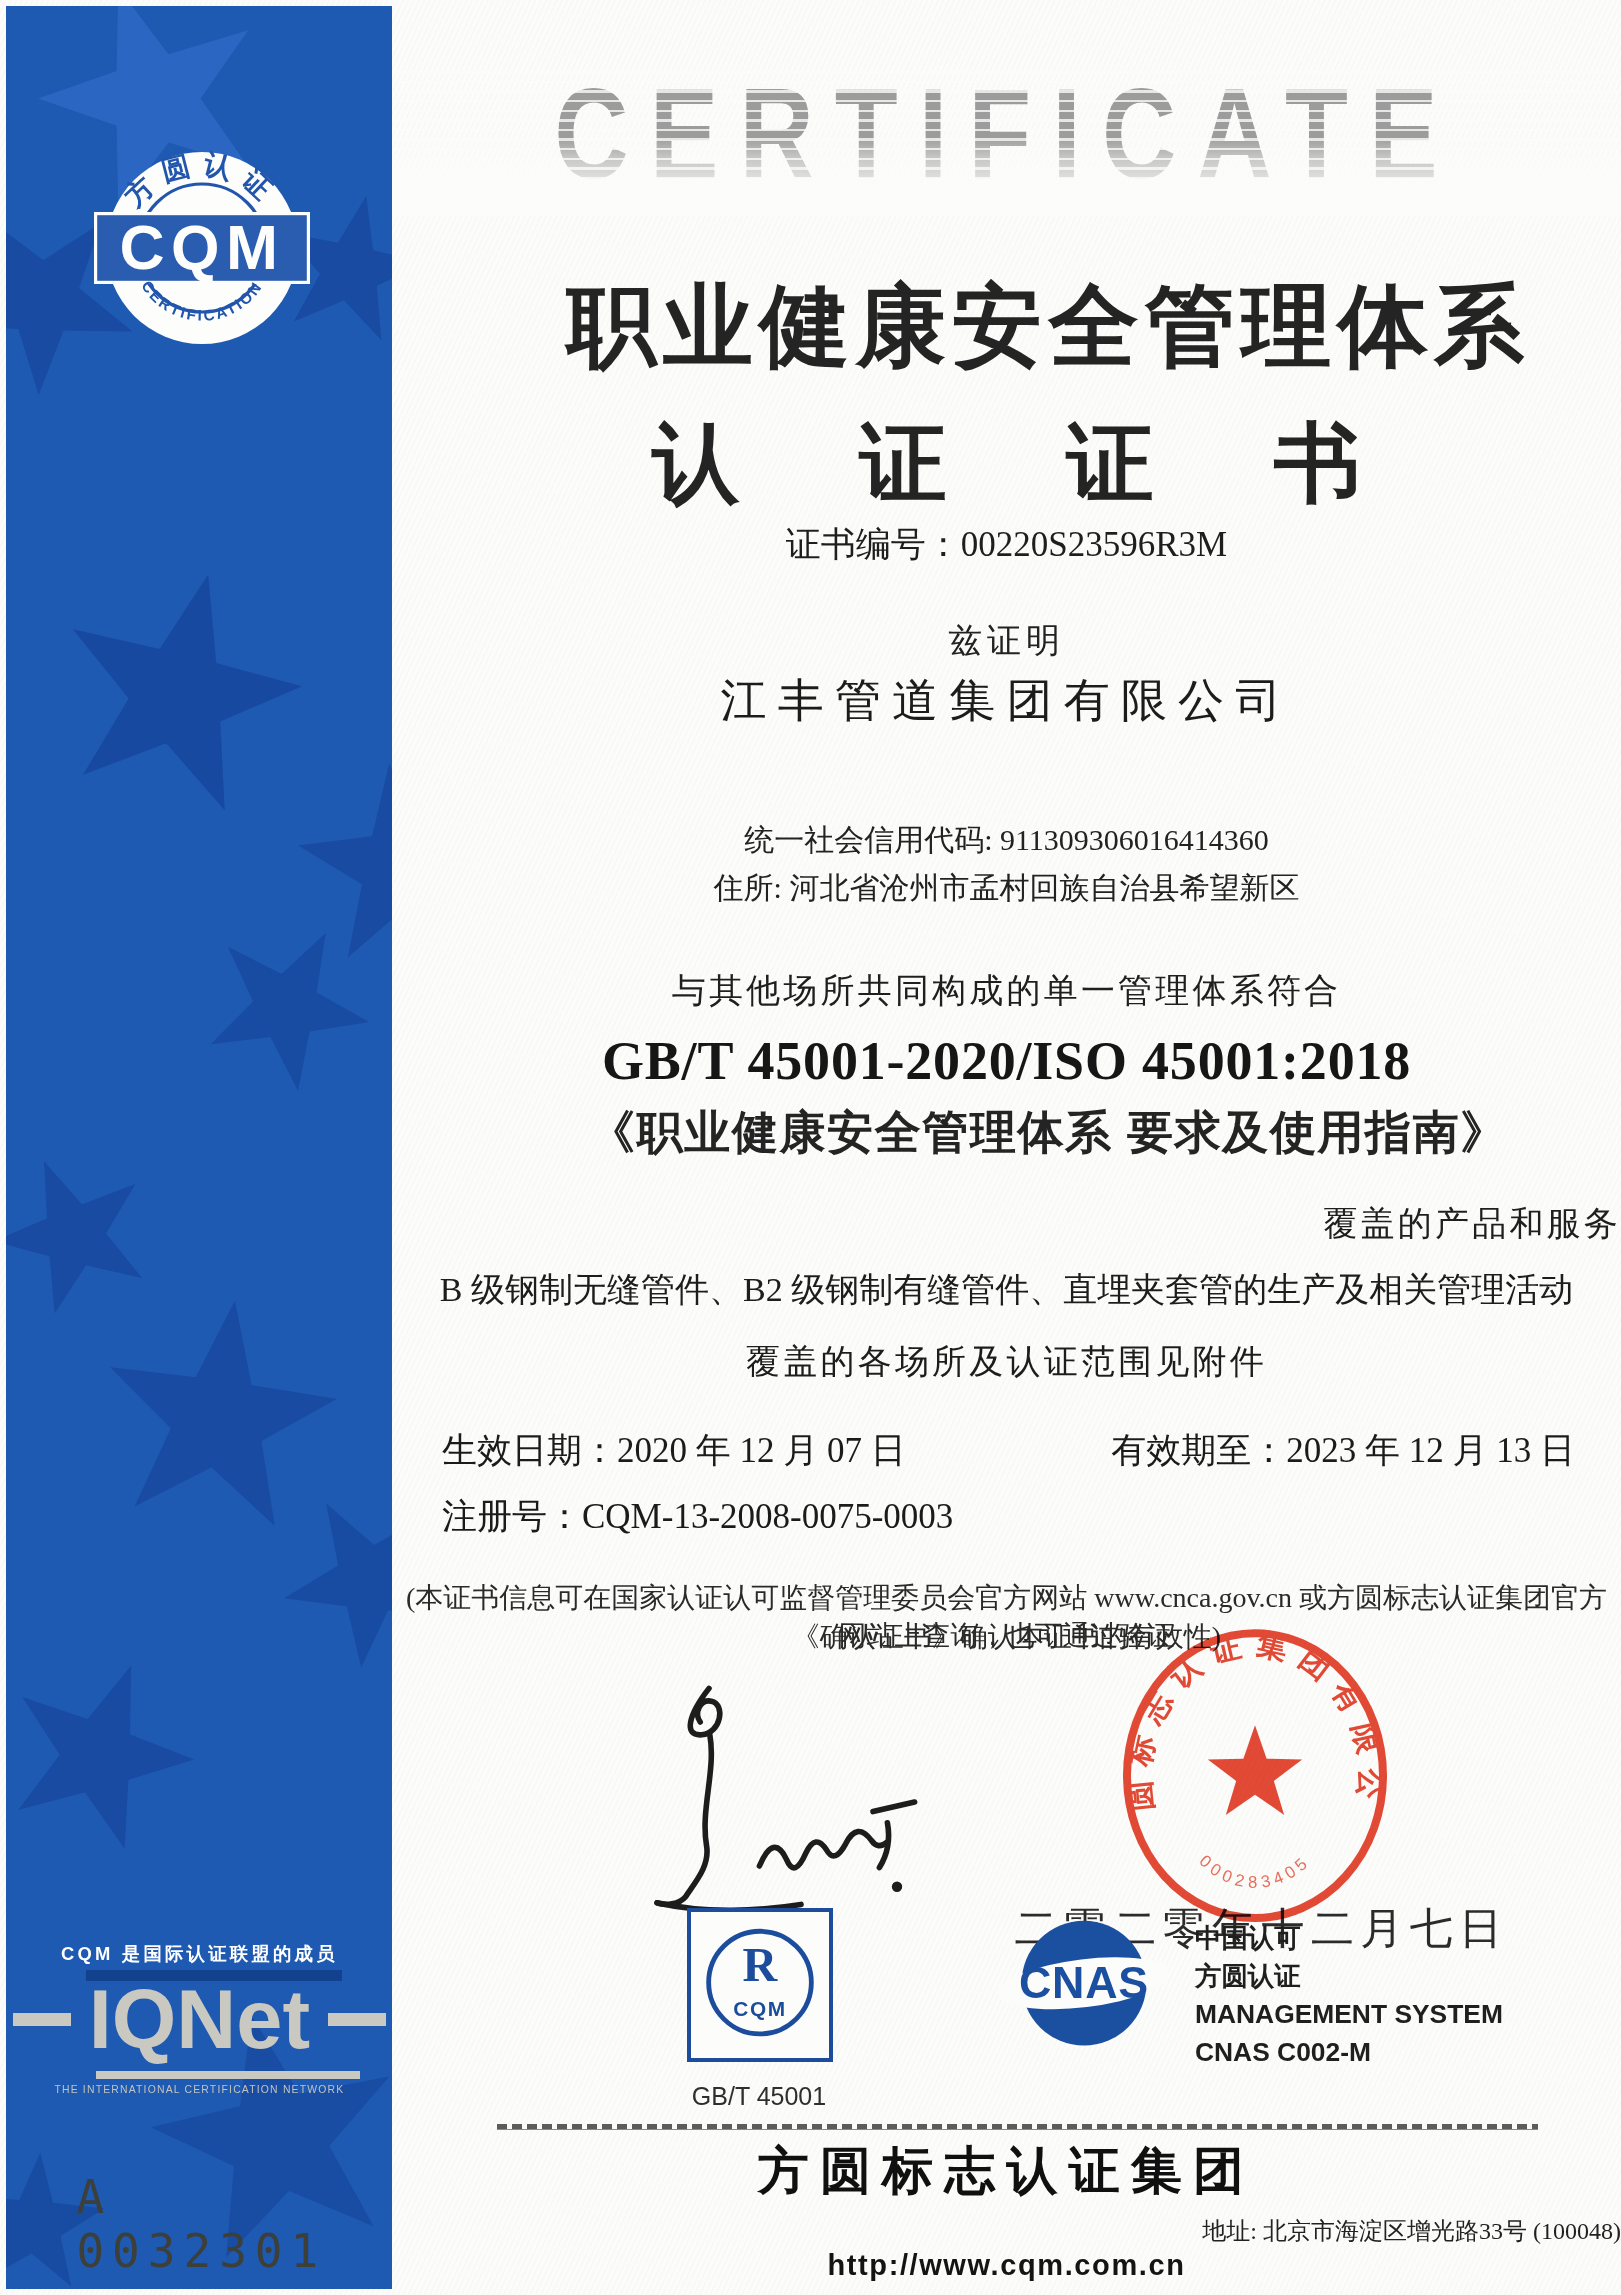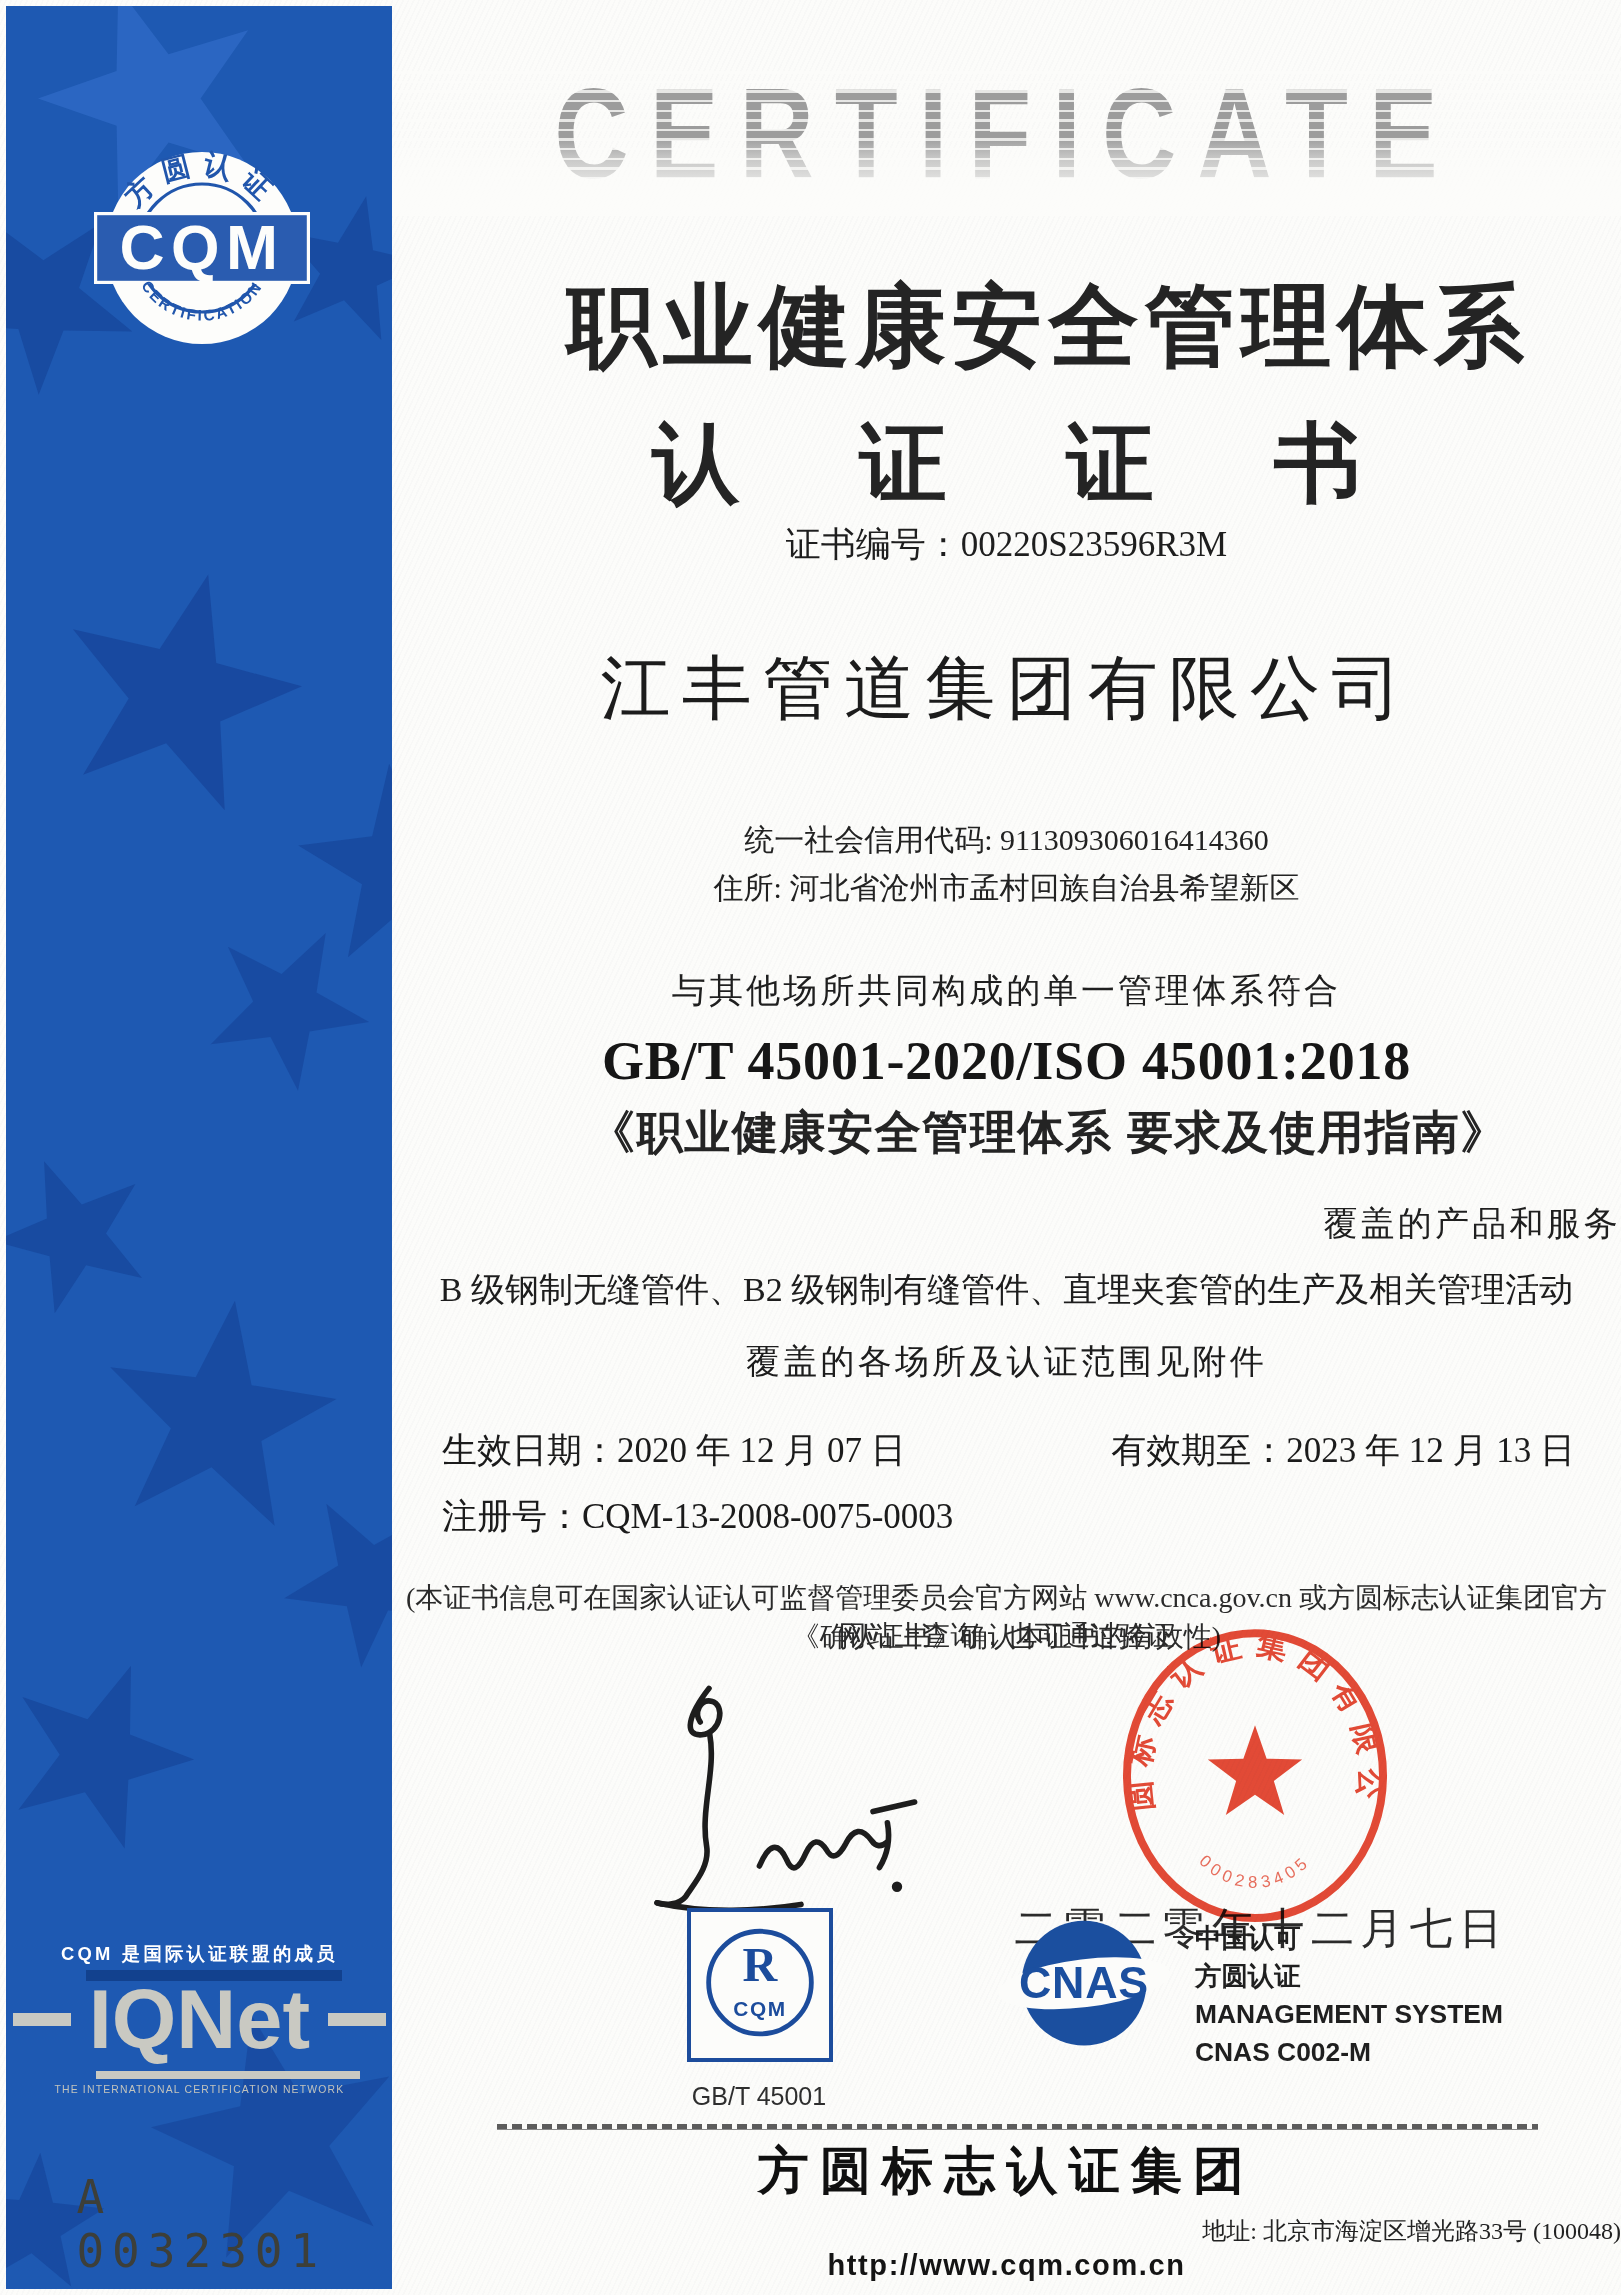--- a/index.html
+++ b/index.html
@@ -29,21 +29,21 @@
          transform-origin:50% 0;}
   #ghost-stripes{position:absolute;left:392px;width:1229px;top:64px;height:152px;
      background:repeating-linear-gradient(180deg,transparent 0 7.2px,rgba(252,252,250,.78) 7.2px 9.6px),
                 linear-gradient(180deg,rgba(252,252,250,0) 0 48%,rgba(252,252,250,.45) 62%,rgba(252,252,250,.9) 86%);}
   
   .hei{font-family:"Liberation Sans","DejaVu Sans",sans-serif;font-weight:bold;color:#242424;padding-left:42px;}
   #title1{top:277px;font-size:90px;letter-spacing:6.4px;line-height:1.1;}
   #title2{top:415px;font-size:87px;letter-spacing:48px;padding-left:48px;box-sizing:border-box;line-height:1.1;}
   #certno{top:521px;font-size:35px;color:#1e1e1e;}
   #attest{top:618px;font-size:34px;letter-spacing:4.8px;color:#222;}
-  #company{top:642px;font-size:70px;letter-spacing:11.2px;color:#1c1c1c;font-weight:500;}
+  #company{top:670px;font-size:46px;letter-spacing:11.2px;color:#1c1c1c;font-weight:500;}
   #credit{top:820px;font-size:30px;color:#222;}
   #addr{top:868px;font-size:30px;color:#222;}
   #conform{top:968px;font-size:34px;letter-spacing:3.2px;color:#1f1f1f;}
   #standard{top:1030px;font-size:54px;font-weight:bold;color:#161616;letter-spacing:0.8px;}
   #stdname{top:1102px;font-size:46px;letter-spacing:1.6px;}
   #covh{top:1201px;font-size:34px;letter-spacing:3.2px;color:#1f1f1f;text-align:right;}
   #covd{top:1267px;font-size:34px;color:#1d1d1d;}
   #covn{top:1339px;font-size:34px;letter-spacing:3.2px;color:#1d1d1d;}
   #dates{left:442px;width:1133px;top:1427px;display:flex;justify-content:space-between;
          font-size:35px;color:#1b1b1b;}
@@ -126,20 +126,21 @@
   <div class="abs ctr" id="ghost">CERTIFICATE</div>
   <div id="ghost-stripes"></div>
 
   <div class="abs ctr hei" id="title1">职业健康安全管理体系</div>
   <div class="abs ctr hei" id="title2">认 证 证 书</div>
 
   <div class="abs ctr" id="certno">
     <span>证书编号：</span><span>00220S23596R3M</span>
   </div>
 
+  <div class="abs ctr" id="attest">兹证明</div>
   <div class="abs ctr" id="company">江丰管道集团有限公司</div>
 
   <div class="abs ctr" id="credit">
     <span>统一社会信用代码: </span><span>911309306016414360</span>
   </div>
   <div class="abs ctr" id="addr">
     <span>住所: </span><span>河北省沧州市孟村回族自治县希望新区</span>
   </div>
 
   <div class="abs ctr" id="conform">与其他场所共同构成的单一管理体系符合</div>

